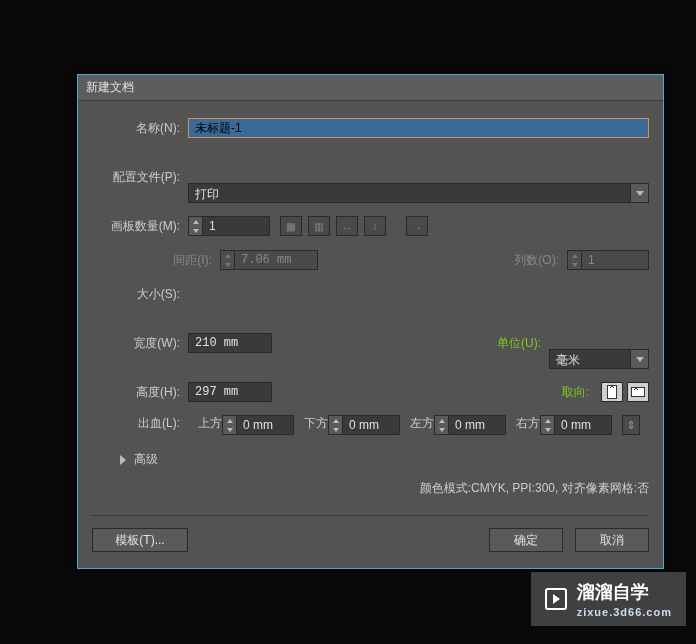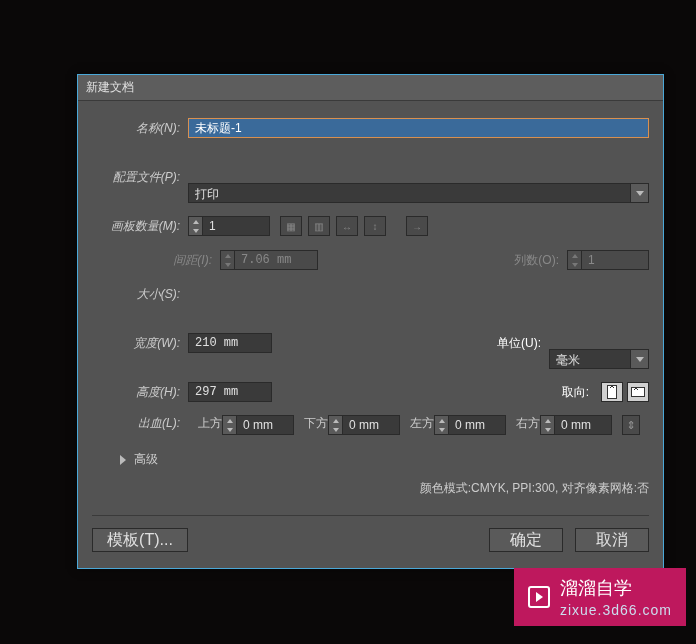--- a/index.html
+++ b/index.html
@@ -36,45 +36,44 @@
   display: flex;
   align-items: center;
   margin-bottom: 12px;
   min-height: 22px;
 }
 .label {
   width: 96px;
   text-align: right;
   padding-right: 8px;
   color: #cccccc;
-  font-style: italic;
 }
 .label-narrow {
   width: 80px;
   text-align: right;
   padding-right: 8px;
-  color: #ffffff;
+  color: #84cc16;
 }
 .label-dim {
   color: #888888;
 }
 .text-input {
   background: #3a3a3a;
   border: 1px solid #2a2a2a;
   color: #e0e0e0;
   height: 20px;
   padding: 2px 6px;
   font-size: 12px;
   font-family: inherit;
 }
 .text-input.wide { flex: 1; }
 .text-input.selected {
   background: #3a6a9a;
   border: 1px solid #d89050;
-  color: #ffffff;
+  color: #000000;
 }
 .text-input.dim {
   background: #4a4a4a;
   color: #888888;
 }
 .text-input.small { width: 68px; }
 .text-input.mid { width: 84px; font-family: Liberation Mono, monospace; }
 .select-wrap {
   position: relative;
   flex: 1;
@@ -221,57 +220,57 @@
   display: flex;
   gap: 12px;
   padding-bottom: 2px;
 }
 .btn {
   height: 24px;
   background: #5a5a5a;
   border: 1px solid #2a2a2a;
   color: #e0e0e0;
   padding: 0 14px;
-  font-size: 16px;
+  font-size: 12px;
   cursor: pointer;
   display: inline-flex;
   align-items: center;
   justify-content: center;
   min-width: 74px;
 }
 .watermark {
   position: absolute;
   right: 10px;
   bottom: 18px;
-  background: #be185d;
+  background: #404040;
   color: #fff;
   padding: 8px 14px;
   display: flex;
   align-items: center;
   gap: 10px;
   font-size: 18px;
-  font-weight: 400;
+  font-weight: 700;
 }
 .watermark .play {
   width: 22px;
   height: 22px;
   border: 2px solid #fff;
   border-radius: 3px;
   display: flex;
   align-items: center;
   justify-content: center;
 }
 .watermark .play::after {
   content: "";
   border-top: 5px solid transparent;
   border-bottom: 5px solid transparent;
   border-left: 7px solid #fff;
   margin-left: 2px;
 }
-.watermark .sub { font-size: 14px; letter-spacing: 1px; margin-top: 2px; color: #cde; }
+.watermark .sub { font-size: 11px; letter-spacing: 1px; margin-top: 2px; color: #cde; }
 </style>
 </head>
 <body>
 
 <div class="dialog">
   <div class="titlebar">
     <span>新建文档</span>
   </div>
   <div class="content">
 

